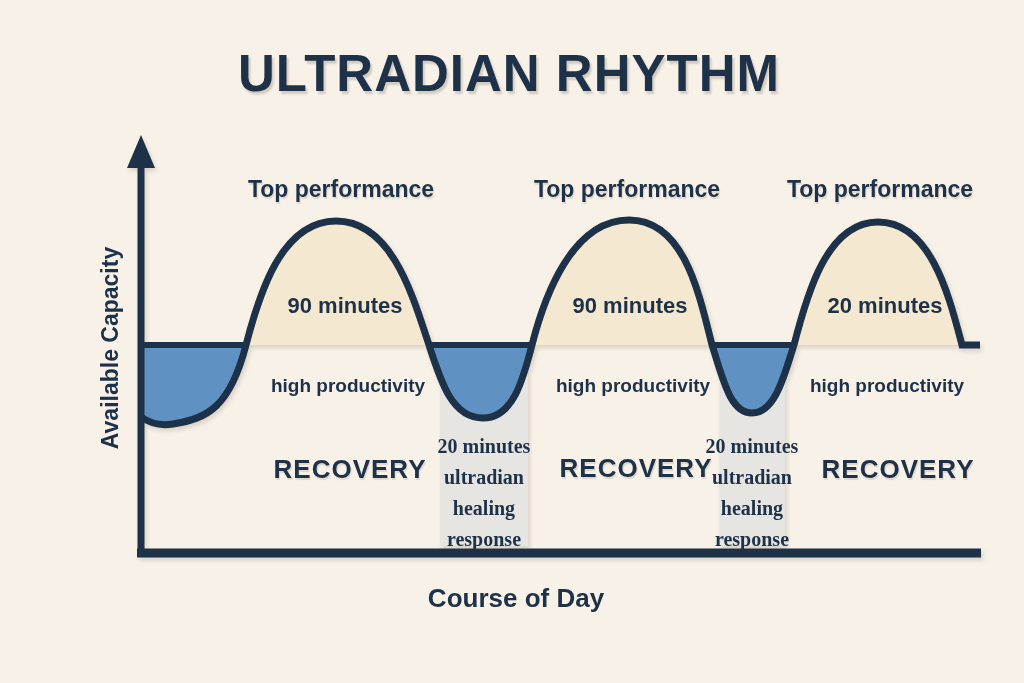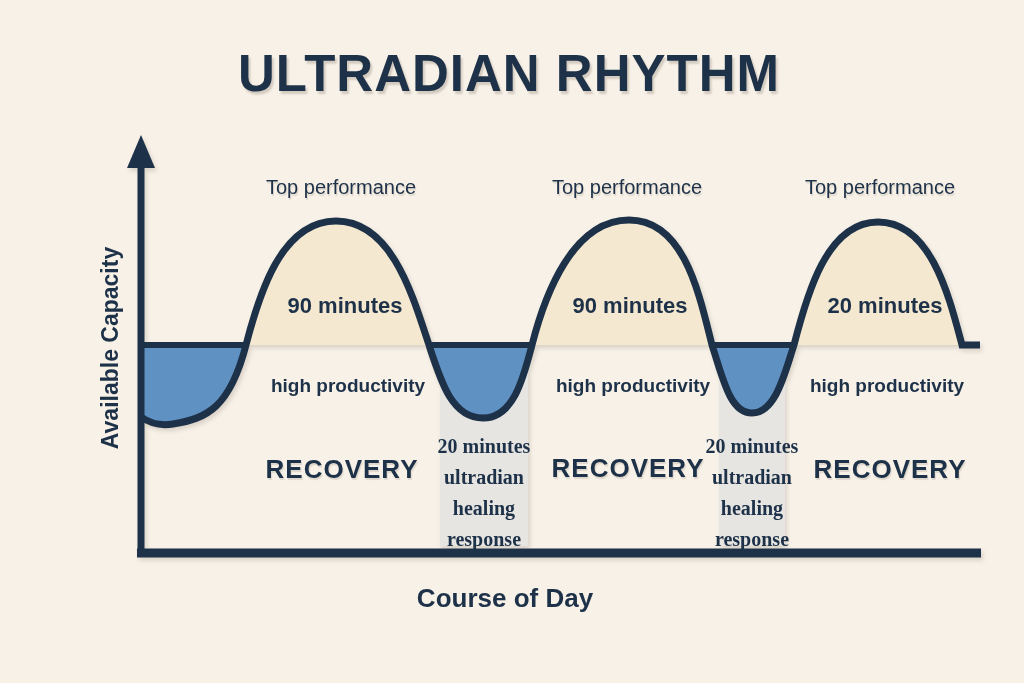--- a/index.html
+++ b/index.html
@@ -10,24 +10,24 @@
     font-family:"Liberation Sans",sans-serif;
     color:var(--ink,#1d3148);
     overflow:hidden;
   }
   .abs{position:absolute;}
   .cx{transform:translateX(-50%);white-space:nowrap;}
   .title{
     font-size:51px;font-weight:bold;letter-spacing:1px;
     text-shadow:2px 3px 2px rgba(90,70,50,0.22);
   }
-  .toplabel{font-size:20px;font-weight:normal;text-shadow:1px 2px 1px rgba(90,70,50,0.15);}
+  .toplabel{font-size:23px;font-weight:bold;text-shadow:1px 2px 1px rgba(90,70,50,0.15);}
   .pline1{font-size:22px;font-weight:bold;}
   .pline2{font-size:19px;font-weight:bold;margin-top:48px;}
-  .recovery{font-size:26px;font-weight:bold;letter-spacing:1px;text-shadow:1px 2px 1px rgba(90,70,50,0.15);}
+  .recovery{font-size:26px;font-weight:bold;letter-spacing:1px;text-shadow:1px 2px 1px rgba(90,70,50,0.15);margin-left:8px;}
   .ylabel{
     left:110px;top:348px;
     transform:translate(-50%,-50%) rotate(-90deg);
     font-size:23px;font-weight:bold;white-space:nowrap;
   }
   .xlabel{font-size:26px;font-weight:bold;}
   .note{
     text-align:center;
     font-family:cursive;
     font-size:20px;line-height:31px;font-weight:bold;
@@ -75,21 +75,21 @@
              L 980 345" fill="none" stroke-width="7" stroke-linejoin="miter" stroke-linecap="butt" stroke="#1d3148"></path>
 
     <line x1="141" y1="553" x2="141" y2="160" stroke-width="7" stroke="#1d3148"></line>
     <polygon points="141,135 127,168 155,168" fill="#1d3148"></polygon>
     <line x1="137" y1="553" x2="981" y2="553" stroke-width="9" stroke="#1d3148"></line>
   </svg>
 
   <div class="abs cx title" style="left:509px;top:44px;">ULTRADIAN RHYTHM</div>
 
   <div class="abs ylabel">Available Capacity</div>
-  <div class="abs cx xlabel" style="left:505px;top:583px;">Course of Day</div>
+  <div class="abs cx xlabel" style="left:516px;top:583px;">Course of Day</div>
 
   <div class="abs cx toplabel" style="left:341px;top:176px;">Top performance</div>
   <div class="abs cx pline1" style="left:345px;top:293px;">90 minutes</div>
   <div class="abs cx pline2" style="left:348px;top:327px;">high productivity</div>
 
   <div class="abs cx toplabel" style="left:627px;top:176px;">Top performance</div>
   <div class="abs cx pline1" style="left:630px;top:293px;">90 minutes</div>
   <div class="abs cx pline2" style="left:633px;top:327px;">high productivity</div>
 
   <div class="abs cx toplabel" style="left:880px;top:176px;">Top performance</div>

